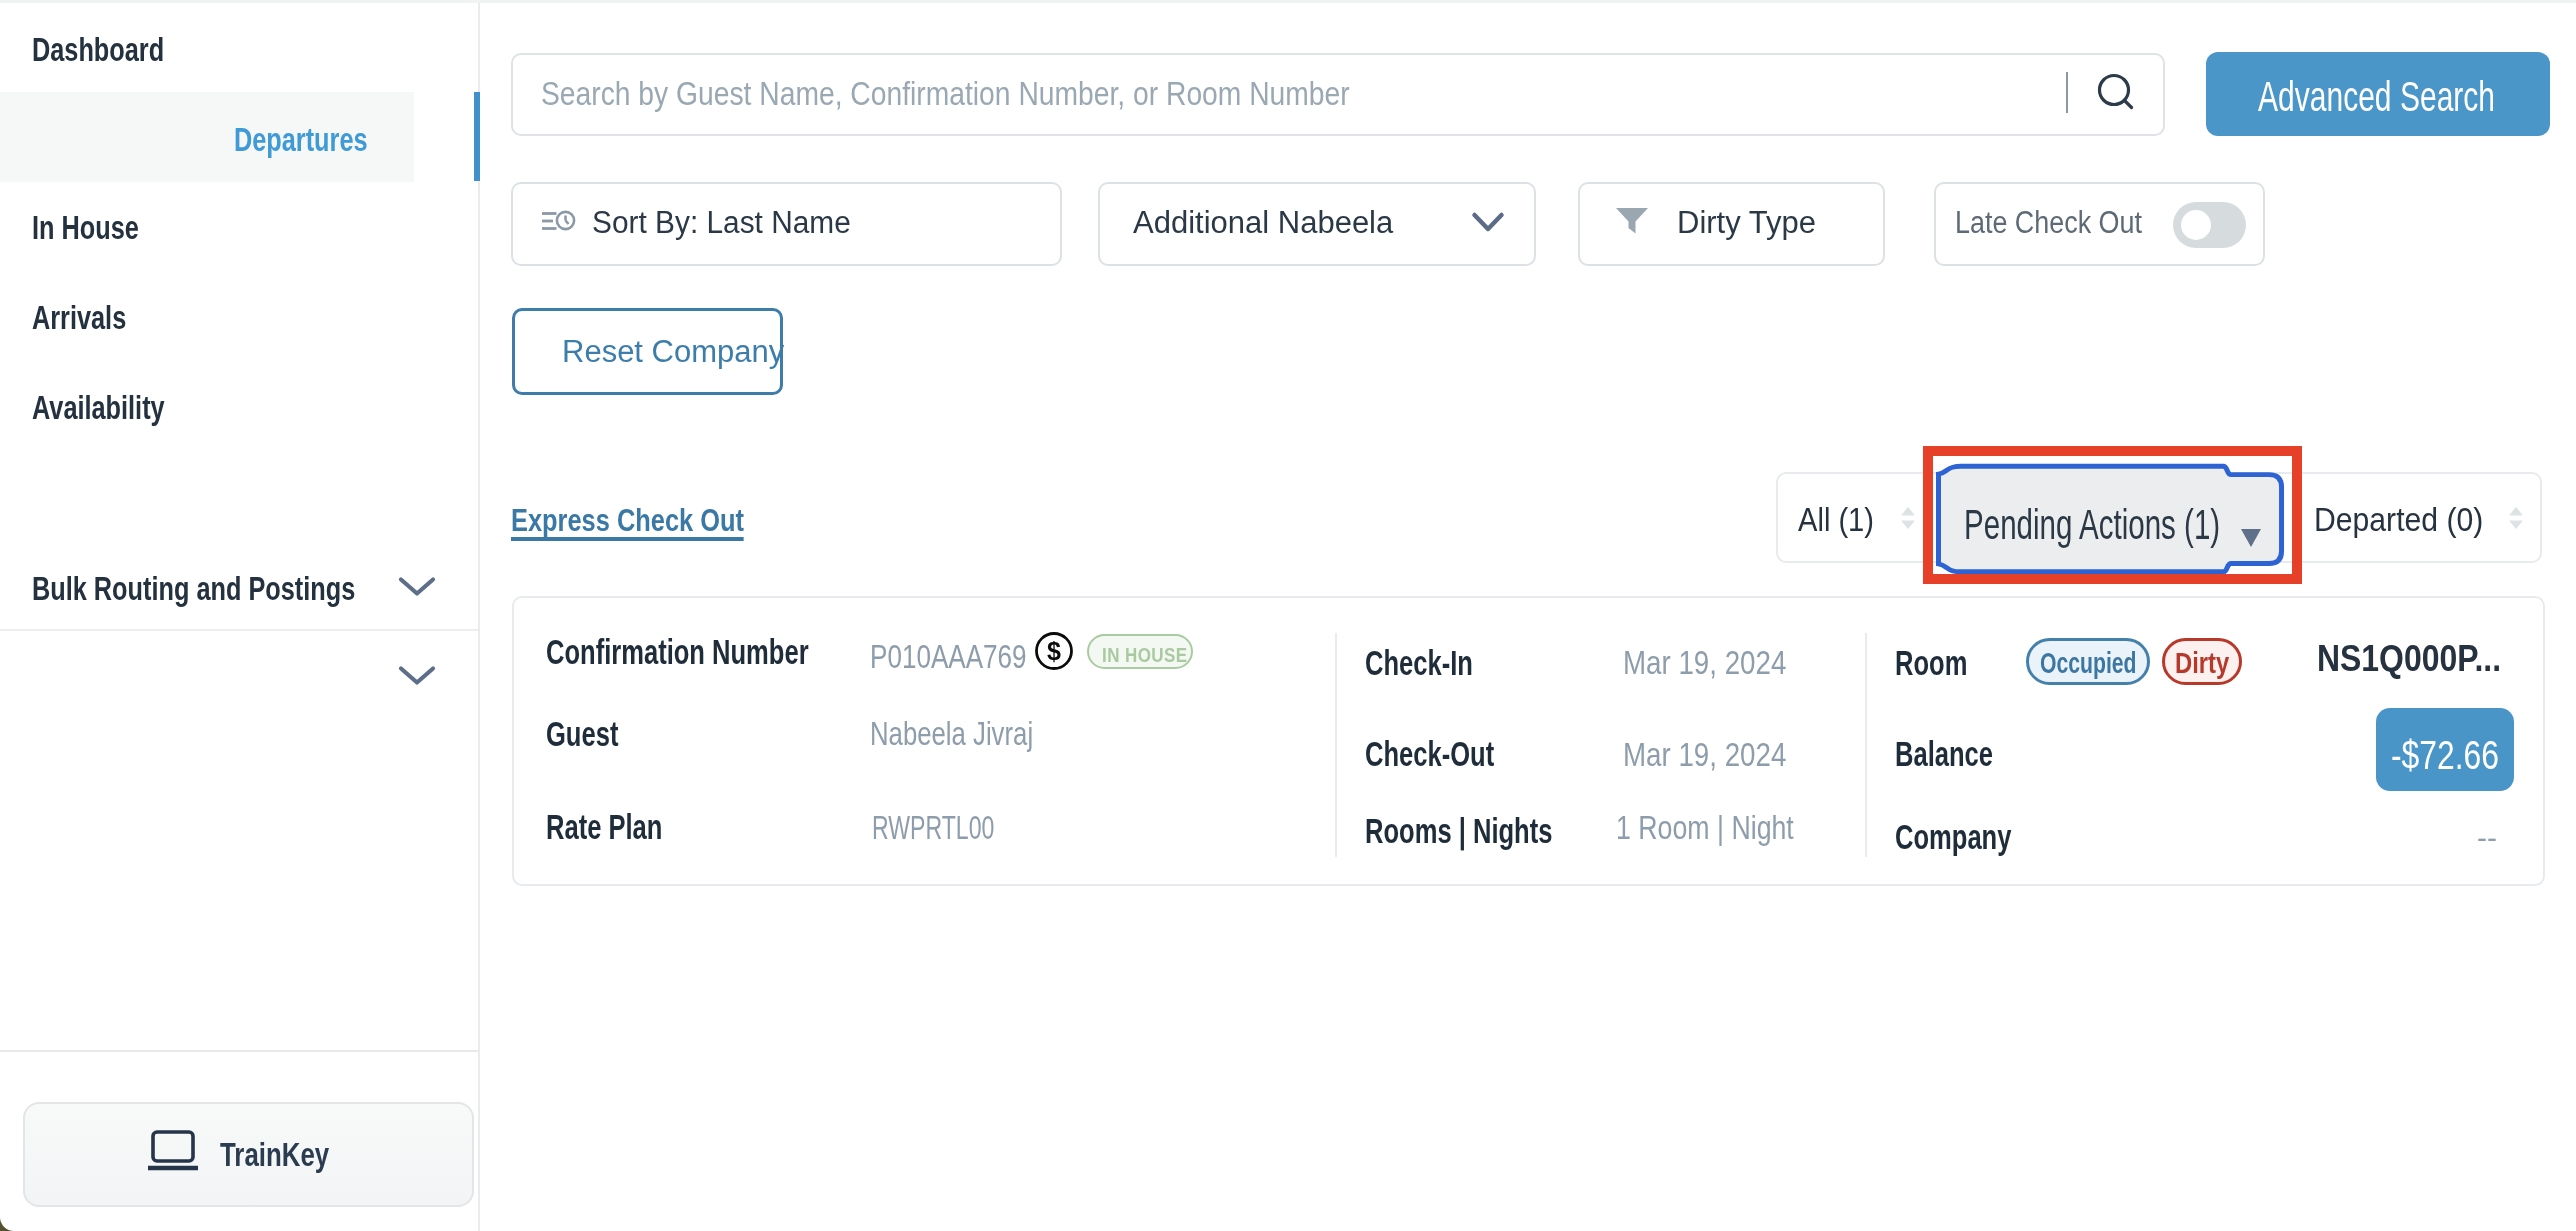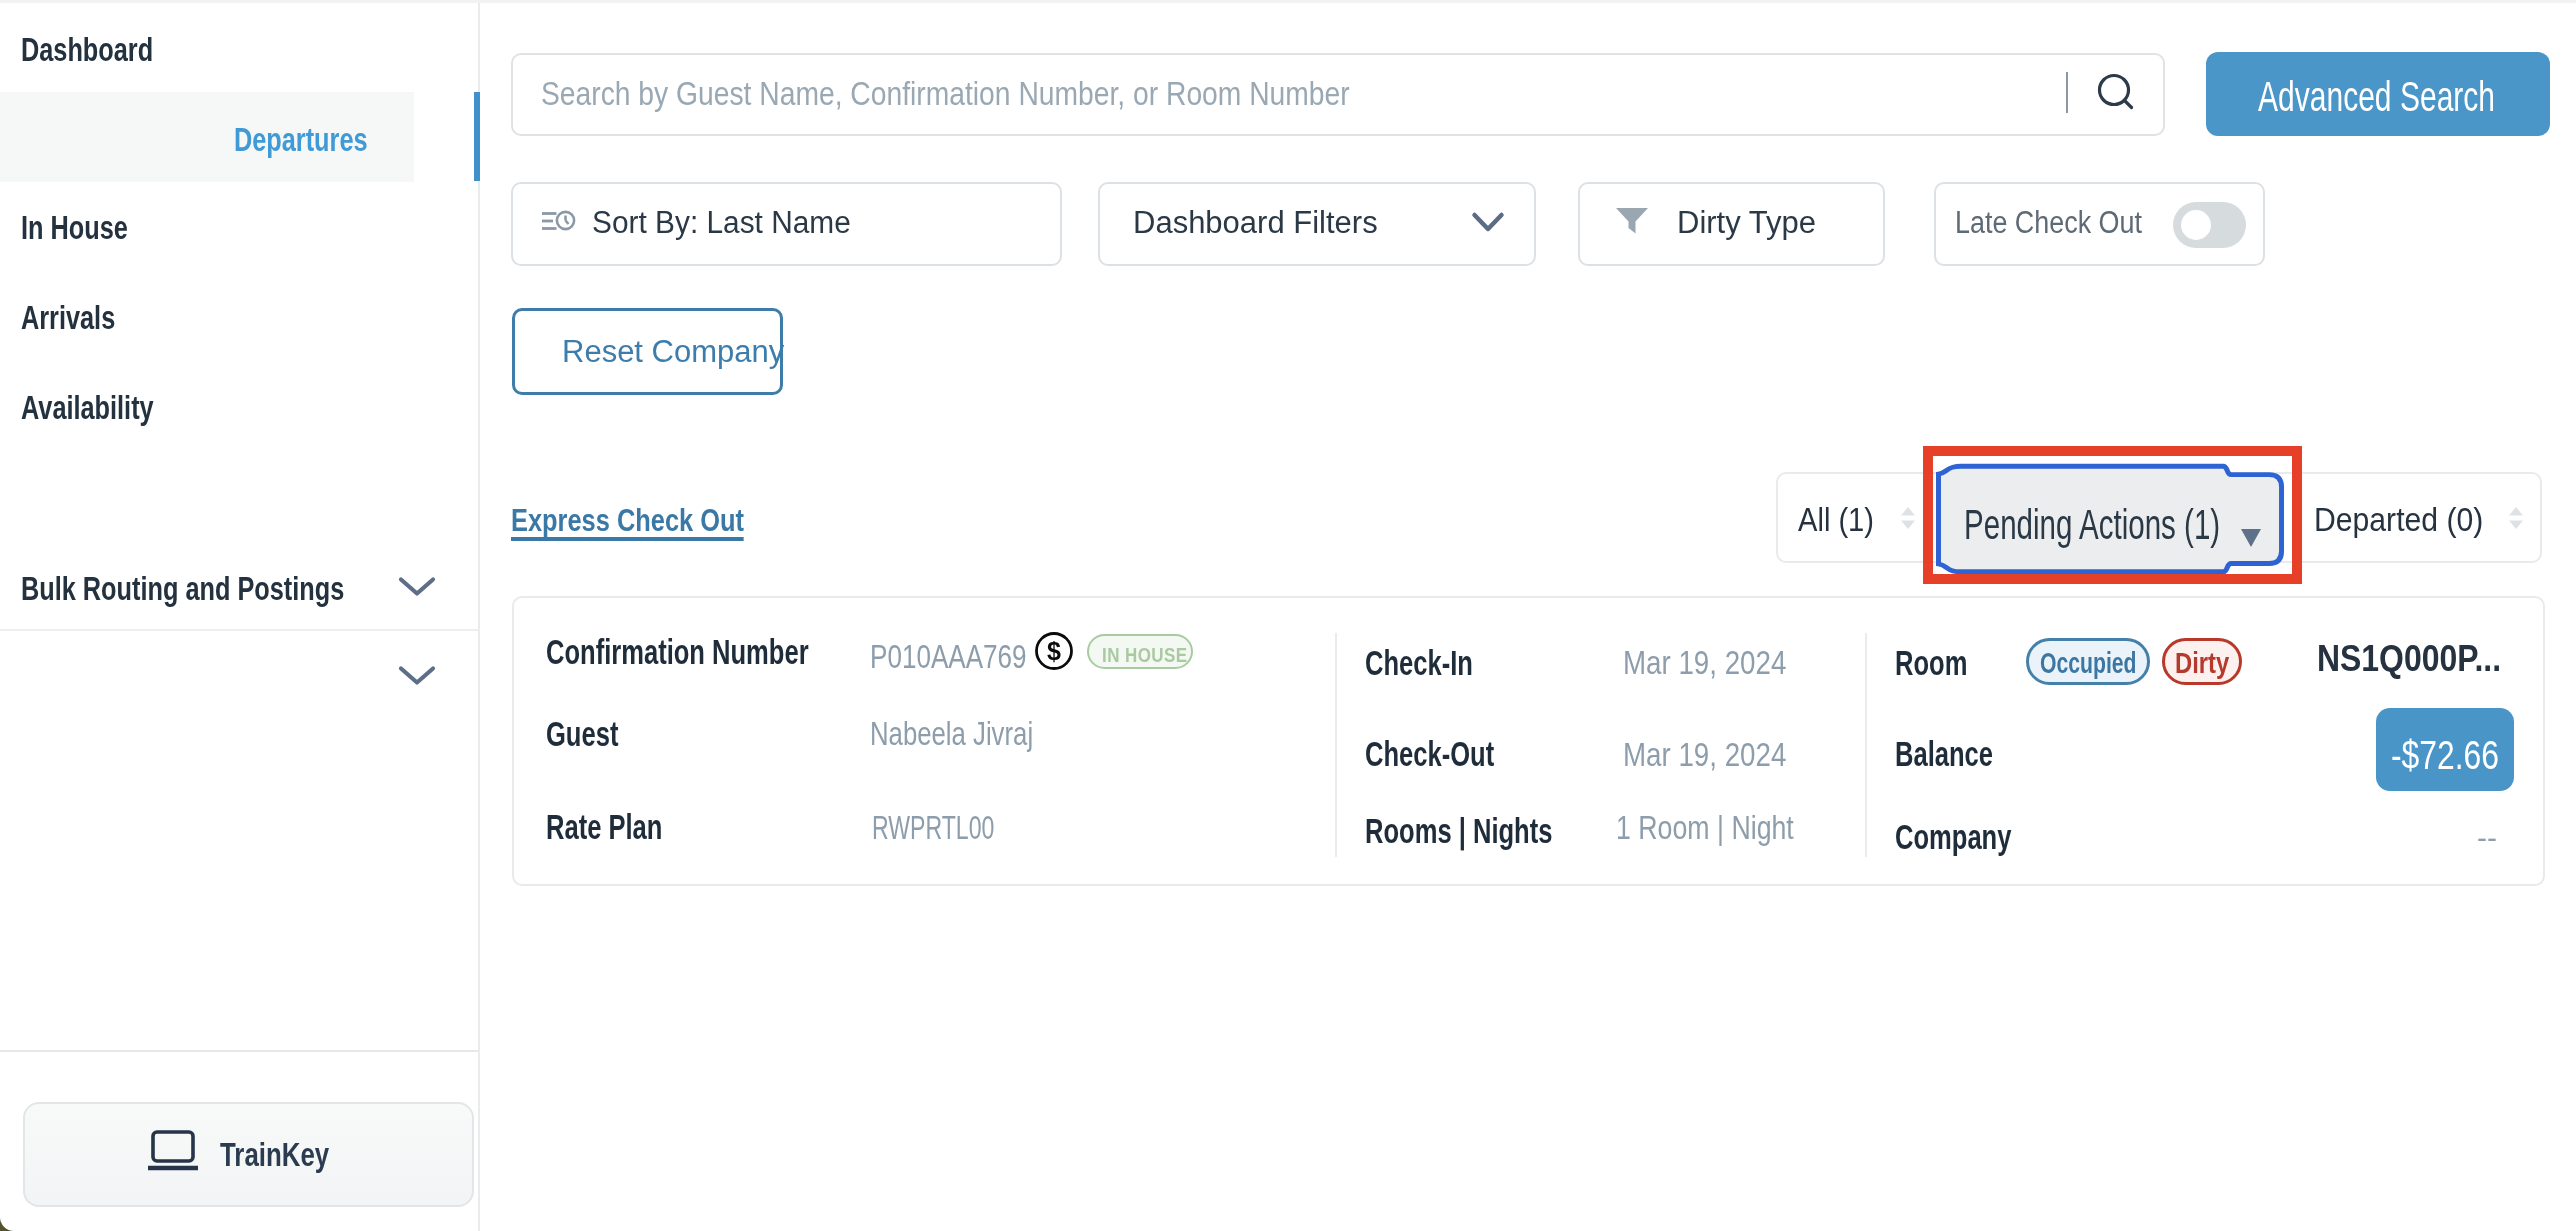--- a/index.html
+++ b/index.html
@@ -2,21 +2,21 @@
 <html><head>
 <meta charset="utf-8">
 <style>
 * { margin:0; padding:0; box-sizing:border-box; }
 html,body { width:2576px; height:1231px; background:#fff; font-family:"Liberation Sans", sans-serif; overflow:hidden; }
 .abs { position:absolute; }
 #page { position:relative; width:2576px; height:1231px; background:#fff; }
 .sx { transform-origin:0 50%; white-space:nowrap; }
 
 #sidebar { position:absolute; left:0; top:0; width:480px; height:1231px; border-right:2px solid #e9ebec; background:#fff; }
-.nav { position:absolute; left:0; width:414px; height:90px; color:#24313f; font-size:34px; font-weight:700; line-height:94px; padding-left:21px; }
+.nav { position:absolute; left:0; width:414px; height:90px; color:#24313f; font-size:34px; font-weight:700; line-height:94px; padding-left:32px; }
 .nav > span { display:inline-block; transform:scaleX(0.744); transform-origin:0 50%; white-space:nowrap; }
 .nav.active { background:#f6f7f7; color:#3f9ad5;text-align:right; }
 #bluebar { position:absolute; left:474px; top:92px; width:6px; height:89px; background:#4090cb; }
 .navchev { position:absolute; left:398px; }
 #navdivider { position:absolute; left:0; top:629px; width:478px; height:2px; background:#eceeef; }
 #botline { position:absolute; left:0; top:1050px; width:478px; height:2px; background:#e6e9ea; }
 #trainkey { position:absolute; left:23px; top:1102px; width:451px; height:105px; border:2px solid #e3e5e7; border-radius:16px; background:linear-gradient(#f8f9f9,#f3f4f5); }
 #tktext { position:absolute; left:220px; top:1135px; font-size:34px; font-weight:700; color:#2c3c50; }
 #darkcorner { position:absolute; left:0; top:1218px; width:15px; height:13px; background:#55512f; }
 #darkcornermask { position:absolute; left:0; top:1216px; width:17px; height:15px; background:#fff; border-bottom-left-radius:14px; }
@@ -87,21 +87,21 @@
       <line x1="4" y1="6.5" x2="18.5" y2="6.5" stroke-width="2.8"></line>
       <line x1="4" y1="14" x2="15" y2="14" stroke-width="2.8"></line>
       <line x1="4" y1="21.5" x2="18.5" y2="21.5" stroke-width="2.8"></line>
       <circle cx="27.5" cy="13.5" r="8.6" stroke-width="2.6"></circle>
       <line x1="27.5" y1="8.5" x2="27.5" y2="13.5" stroke-width="2.6"></line>
       <line x1="27.5" y1="13.5" x2="30.5" y2="17" stroke-width="2.6"></line>
     </svg>
   <div id="sorttext" class="sx">Sort By: Last Name</div>
 
   <div class="fbox" id="addbox"></div>
-  <div id="addtext" class="sx">Dashboard Filters</div>
+  <div id="addtext" class="sx">Additional Nabeela</div>
   <svg class="abs" style="left:1471px;top:211px" width="34" height="24" viewBox="0 0 34 24" fill="none">
       <polyline points="3.5,4 17,18 30.5,4" stroke="#5b6c86" stroke-width="4.5" stroke-linecap="round" stroke-linejoin="round"></polyline>
     </svg>
 
   <div class="fbox" id="roombox"></div>
   <svg class="abs" style="left:1614px;top:206px" width="36" height="30" viewBox="0 0 36 30" fill="#9aa7b1">
       <path d="M2 2 h32 l-12.5 13.5 v12 l-7 -5.5 v-6.5 Z"></path>
     </svg>
   <div id="roomtext" class="sx">Dirty Type</div>
 

